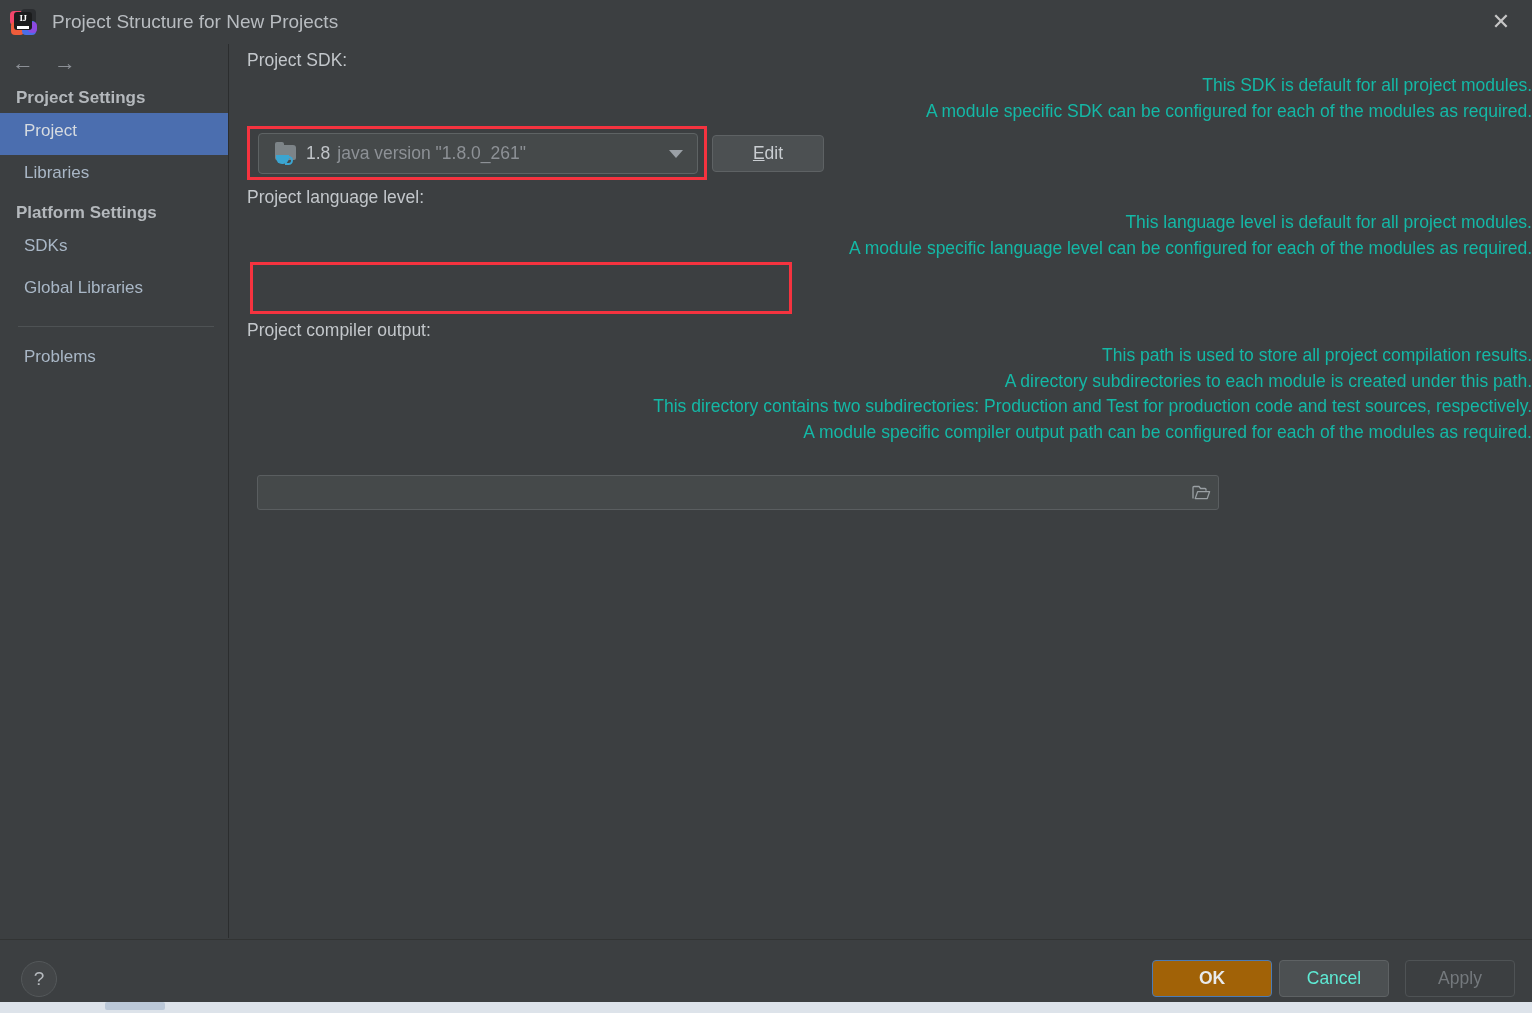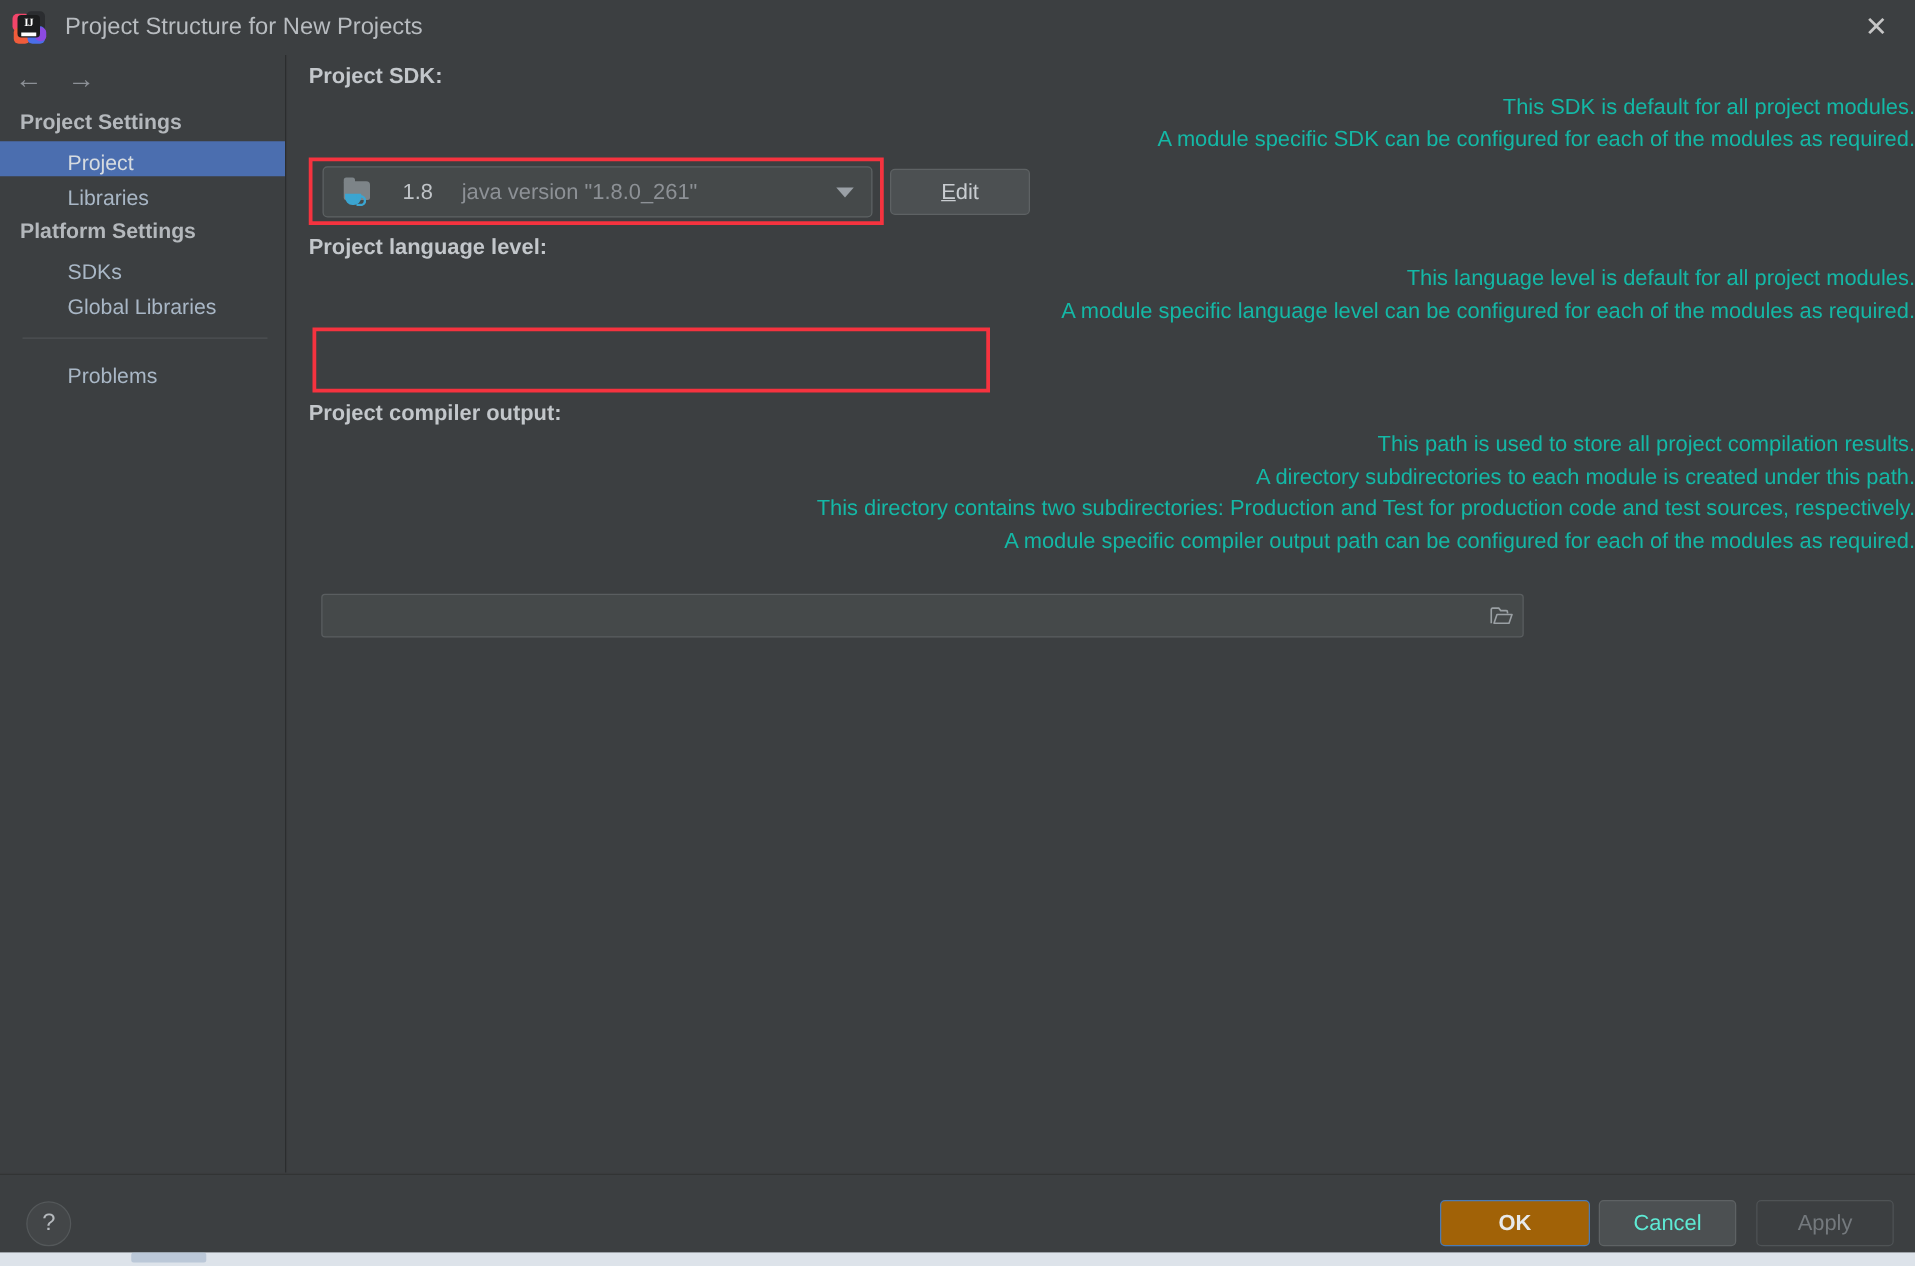--- a/index.html
+++ b/index.html
@@ -108,22 +108,22 @@
     font-size: 17px;
     font-weight: bold;
     color: #b4b8bc;
     padding: 4px 0 4px 16px;
     height: 31px;
     line-height: 23px;
   }
   .side-item {
     font-size: 17px;
     color: #a9b7c6;
-    padding-left: 54px;
-    height: 28px;
+    padding-left: 24px;
+    height: 42px;
     line-height: 35px;
     cursor: pointer;
     white-space: nowrap;
   }
   .side-item.selected {
     background: #4b6eaf;
     color: #d6dbe0;
   }
   #side-divider {
     height: 1px;
@@ -135,21 +135,21 @@
   #main {
     position: absolute;
     left: 230px; top: 44px;
     width: 1302px;
     height: 894px;
     background: #3c3f41;
     padding: 6px 0 0 17px;
   }
   .sec-title {
     font-size: 17.5px;
-    font-weight: bold;
+    font-weight: normal;
     color: #c3c7cb;
     margin-bottom: 2px;
   }
   .sec-line {
     font-size: 17.5px;
     color: #14b8a6;
     line-height: 25.5px;
     white-space: nowrap;
     text-align: right;
   }
@@ -388,21 +388,21 @@
     <div class="sec-line">This language level is default for all project modules.</div>
     <div class="sec-line">A module specific language level can be configured for each of the modules as required.</div>
 
     <div class="sec-title" style="margin-top:59px;">Project compiler output:</div>
     <div class="sec-line">This path is used to store all project compilation results.</div>
     <div class="sec-line">A directory subdirectories to each module is created under this path.</div>
     <div class="sec-line">This directory contains two subdirectories: Production and Test for production code and test sources, respectively.</div>
     <div class="sec-line">A module specific compiler output path can be configured for each of the modules as required.</div>
   </div>
 
-  <div class="combo" id="sdk-combo" style="left:258px;top:133px;width:440px;height:41px;gap:16px;">
+  <div class="combo" id="sdk-combo" style="left:258px;top:133px;width:440px;height:41px;">
     <div class="sdk-icon">
       <div class="sdk-folder"></div>
       <div class="sdk-cup"></div>
     </div>
     <span class="combo-text">1.8</span>
     <span class="combo-text combo-sub" style="margin-left:7px;">java version "1.8.0_261"</span>
     <span class="combo-arrow"></span>
   </div>
 
   <div id="edit-btn">

